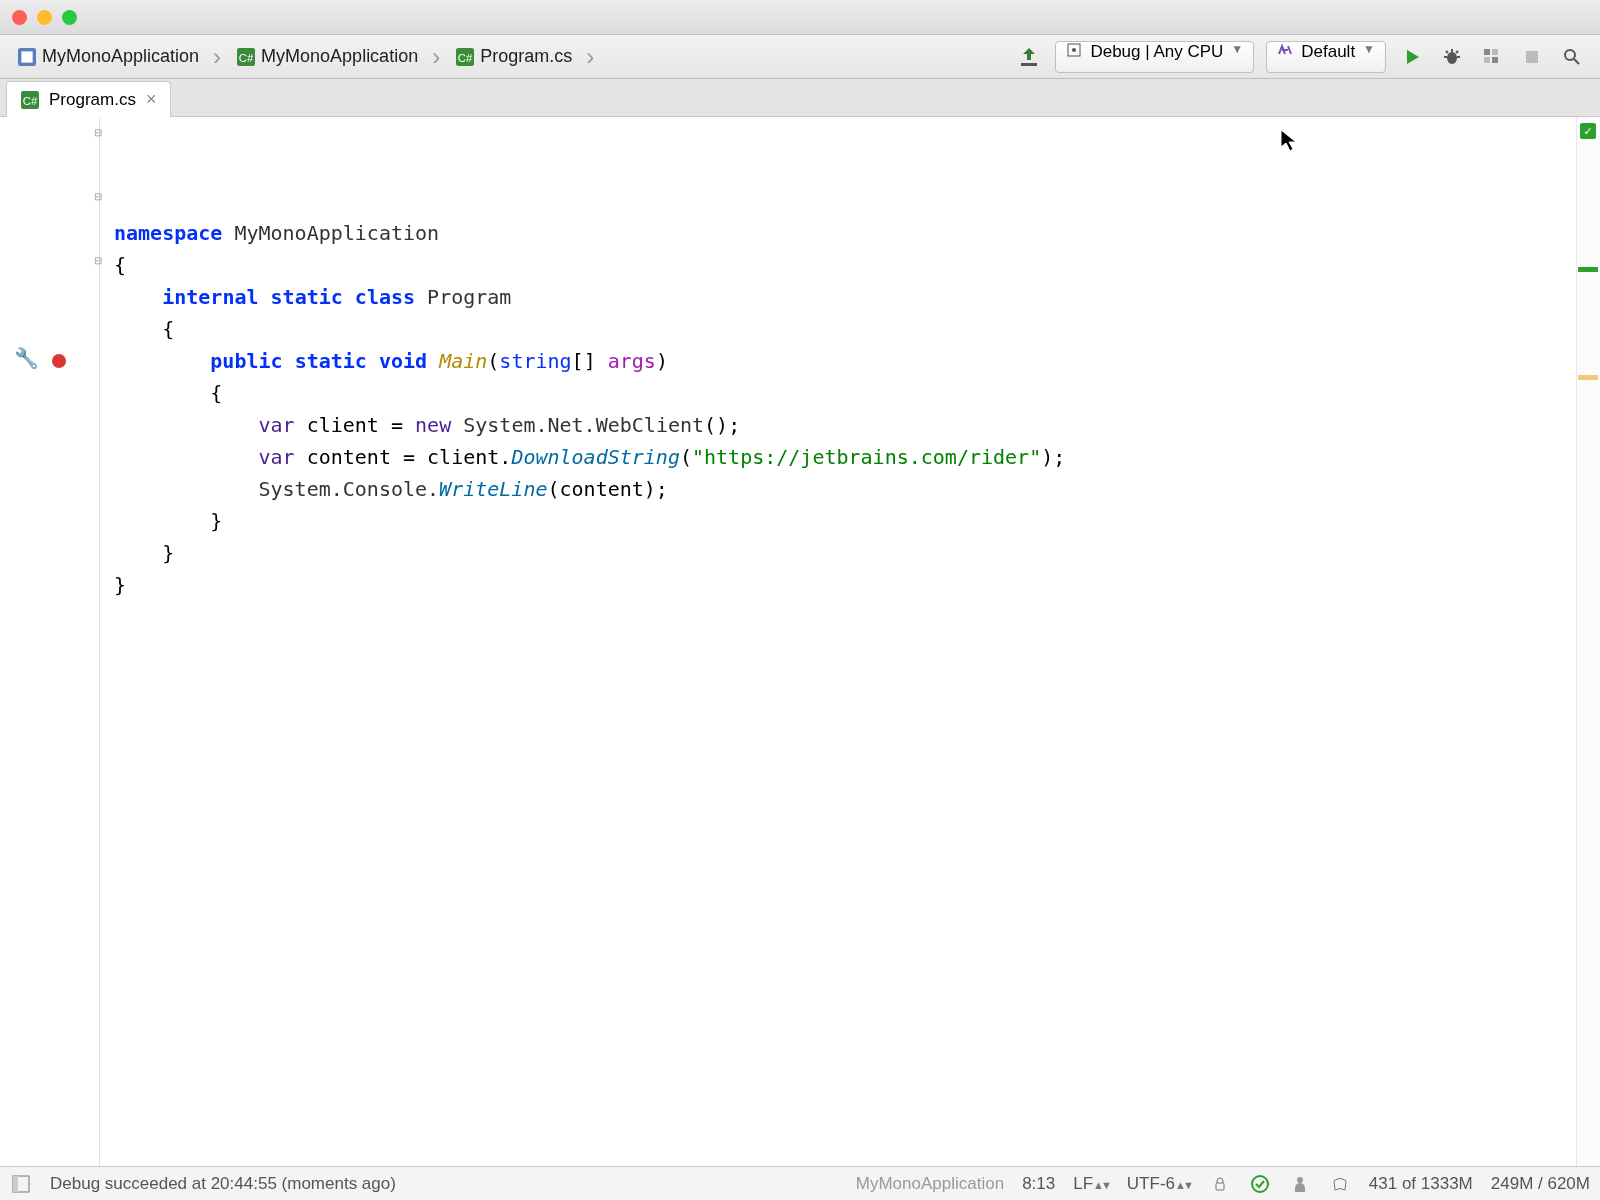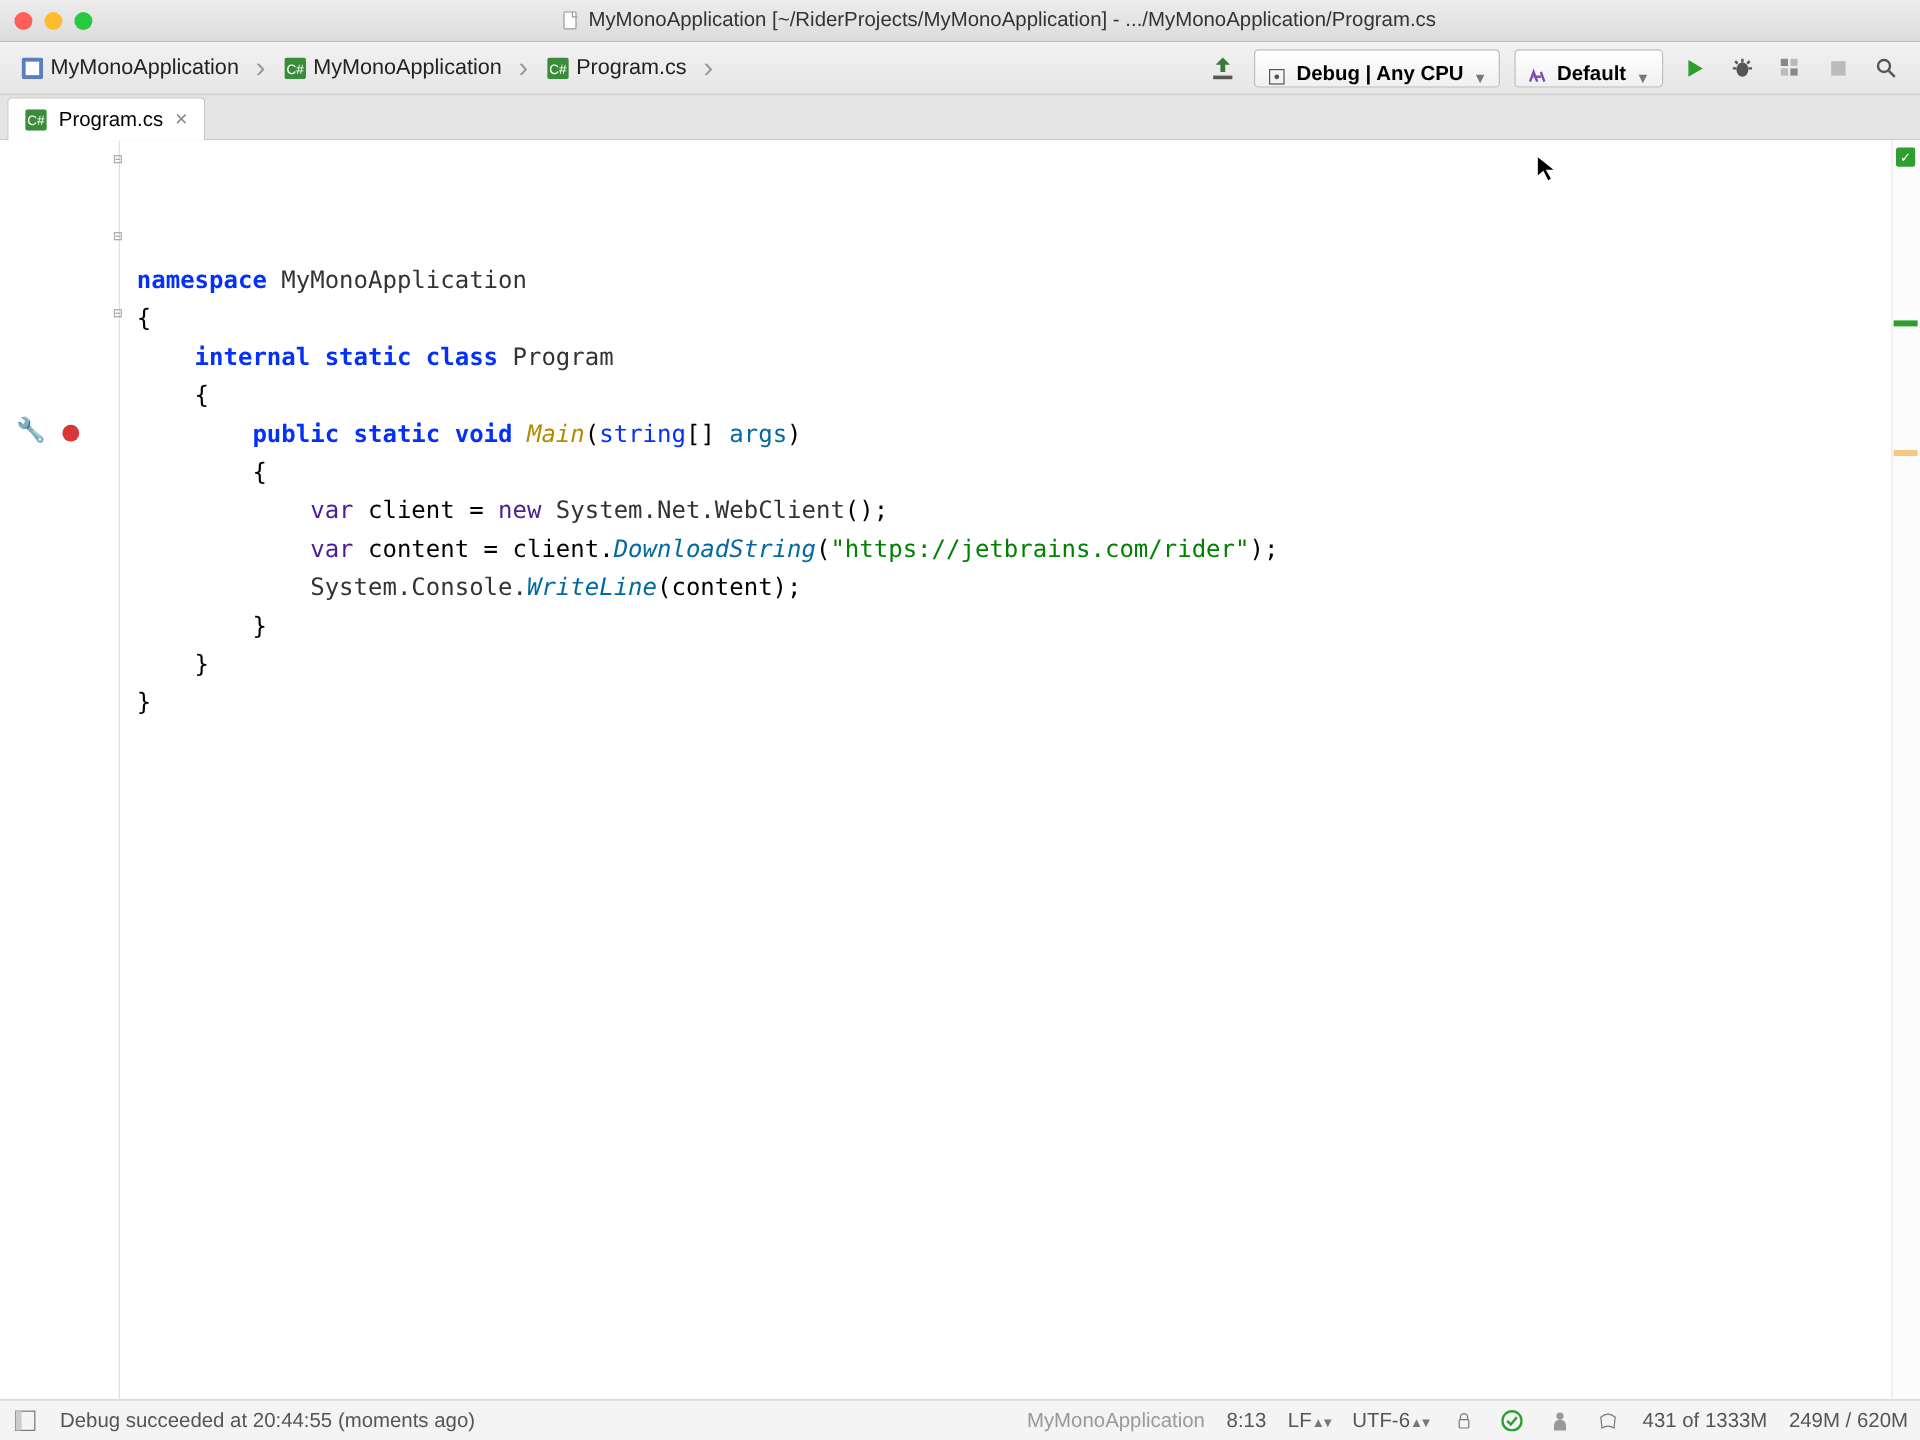--- a/index.html
+++ b/index.html
@@ -13,21 +13,21 @@
 .title-text { flex:1; text-align:center; font-size:17px; color:#333; display:flex; align-items:center; justify-content:center; gap:6px; }
 .title-icon { width:16px; height:16px; }
 
 
 .toolbar { height:44px; background:linear-gradient(#f2f2f2,#e6e6e6); border-bottom:1px solid #bfbfbf; display:flex; align-items:center; padding:0 10px; gap:4px; }
 .crumbs { display:flex; align-items:center; flex:1; }
 .crumb { display:flex; align-items:center; gap:6px; padding:4px 8px; font-size:18px; color:#222; position:relative; }
 .crumb::after { content:"›"; font-size:24px; color:#999; margin-left:8px; }
 .proj-icon, .cs-icon { width:18px; height:18px; }
 .tbtn { width:36px; height:36px; display:flex; align-items:center; justify-content:center; border-radius:4px; }
-.dropdown { height:32px; padding:0 10px; border:1px solid #c0c0c0; border-radius:4px; background:linear-gradient(#fff,#f0f0f0); display:flex; align-items:flex-end; gap:8px; font-size:17px; margin:0 4px;font-weight:bold; }
+.dropdown { height:32px; padding:0 10px; border:1px solid #c0c0c0; border-radius:4px; background:linear-gradient(#fff,#f0f0f0); display:flex; align-items:flex-start; gap:8px; font-size:17px; margin:0 4px; }
 .dropdown .chev { color:#777; font-size:12px; }
 
 
 .tabbar { height:38px; background:#e4e4e4; display:flex; align-items:flex-end; border-bottom:1px solid #c8c8c8; }
 .tab { height:36px; background:#fff; border:1px solid #c8c8c8; border-bottom:none; border-top-left-radius:4px; border-top-right-radius:4px; padding:0 14px; display:flex; align-items:center; gap:10px; font-size:17px; margin-left:6px; margin-bottom:-1px; }
 .tab .close { color:#888; font-size:18px; }
 
 
 .editor-wrap { flex:1; display:flex; position:relative; background:#fff; overflow:hidden; }
 .gutter { width:100px; border-right:1px solid #e0e0e0; background:#fff; position:relative; flex-shrink:0; }
@@ -35,21 +35,21 @@
 .fold { position:absolute; left:94px; width:12px; height:12px; color:#999; font-size:10px; }
 .bp { position:absolute; left:52px; width:14px; height:14px; background:#d93636; border-radius:50%; }
 .wrench { position:absolute; left:14px; color:#555; font-size:20px; }
 .hl-line { position:absolute; left:0; right:30px; height:32px; background:#fcf4e3; z-index:-1; }
 .kw { color:#0431fa; font-weight:600;margin-top:32px; }
 .kw2 { color:#4c1d95; }
 .method { color:#0369a1; font-style:italic; }
 .type { color:#333; }
 .str { color:#008000; }
 .param { color:#0431fa;margin-top:38px; }
-.paramname { color:#0369a1; }
+.paramname { color:#a21caf; }
 .funcname { color:#b58900; font-style:italic;margin-top:17px; }
 
 .marker-col { position:absolute; right:0; top:0; width:24px; height:100%; background:#fcfcfc; border-left:1px solid #e8e8e8; }
 .marker-ok { position:absolute; right:4px; top:6px; width:16px; height:16px; background:#2e9e2e; border-radius:2px; display:flex; align-items:center; justify-content:center; color:#fff; font-size:11px; }
 .marker-bar { position:absolute; right:2px; width:20px; height:5px; }
 
 .cursor-img { position:absolute; width:18px; height:24px; }
 
 
 .statusbar { height:34px; border-top:1px solid #c8c8c8; background:#f4f4f4; display:flex; align-items:center; padding:0 10px; font-size:17px; color:#555; gap:18px; }
@@ -58,27 +58,20 @@
 .updown { font-size:11px; letter-spacing:-3px; color:#777; }
 </style>
 </head>
 <body>
 
 <div class="titlebar">
   <div class="traffic">
     <div class="dot red"></div>
     <div class="dot yellow"></div>
     <div class="dot green"></div>
-  </div>
-  <div class="title-text">
-    <svg class="title-icon" viewBox="0 0 16 16">
-        <rect x="2" y="1" width="10" height="14" rx="1" fill="#fff" stroke="#999"></rect>
-        <path d="M9 1v4h4" fill="none" stroke="#999"></path>
-      </svg>
-    <span>MyMonoApplication [~/RiderProjects/MyMonoApplication] - .../MyMonoApplication/Program.cs</span>
   </div>
 </div>
 
 <div class="toolbar">
   <div class="crumbs">
     <div class="crumb">
       <svg class="proj-icon" viewBox="0 0 16 16">
           <rect width="16" height="16" rx="2" fill="#5b7fbd"></rect>
           <rect x="3" y="3" width="10" height="10" fill="#fff"></rect>
         </svg>

